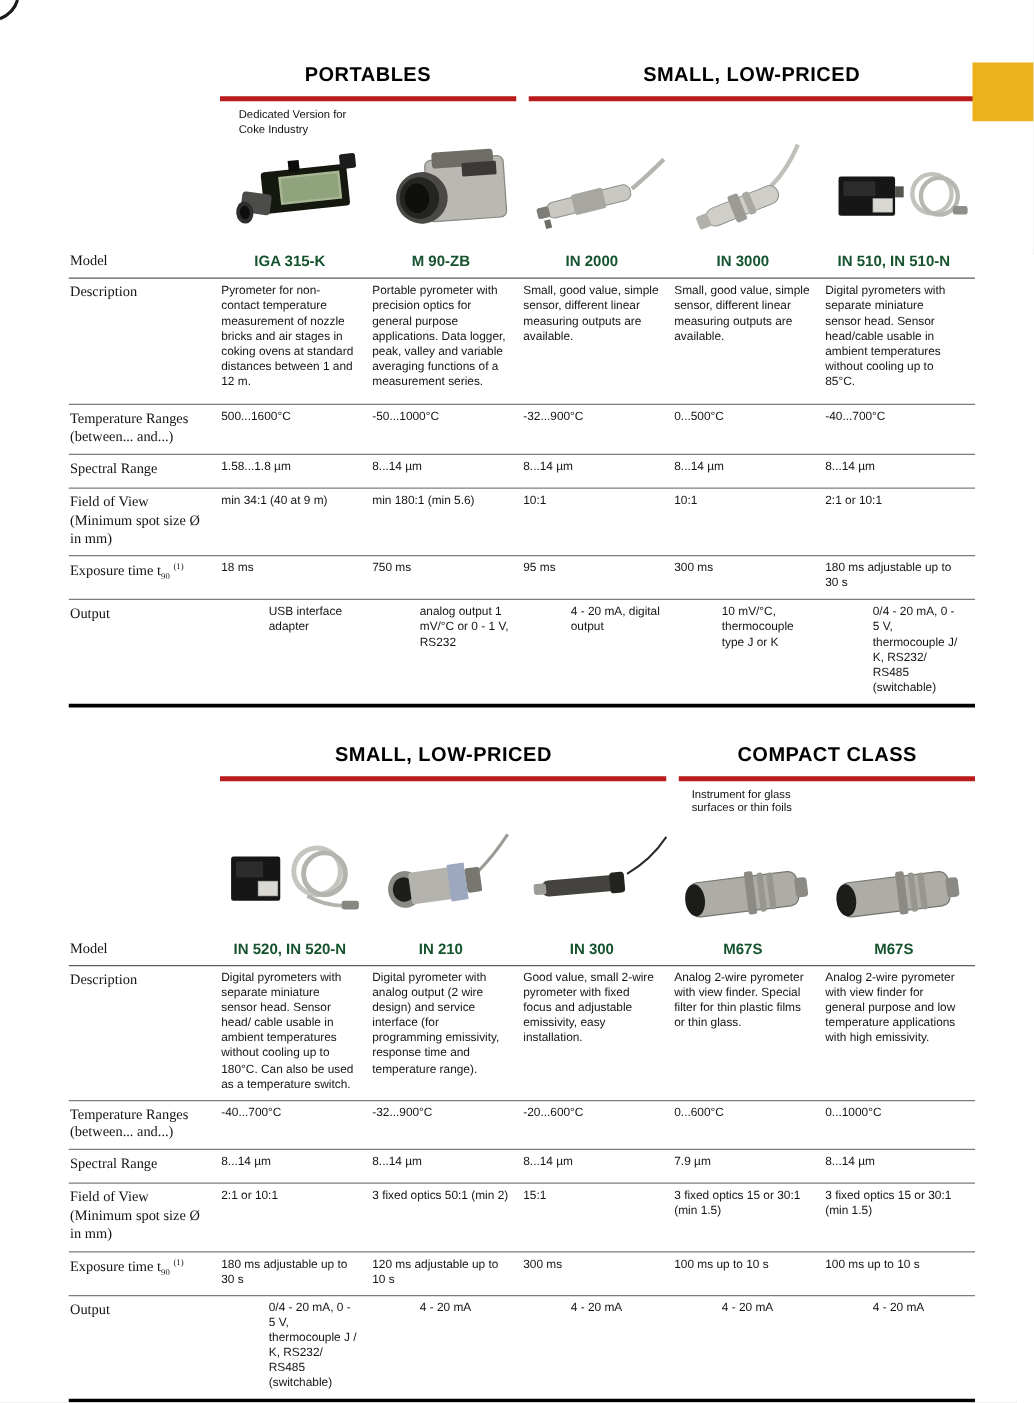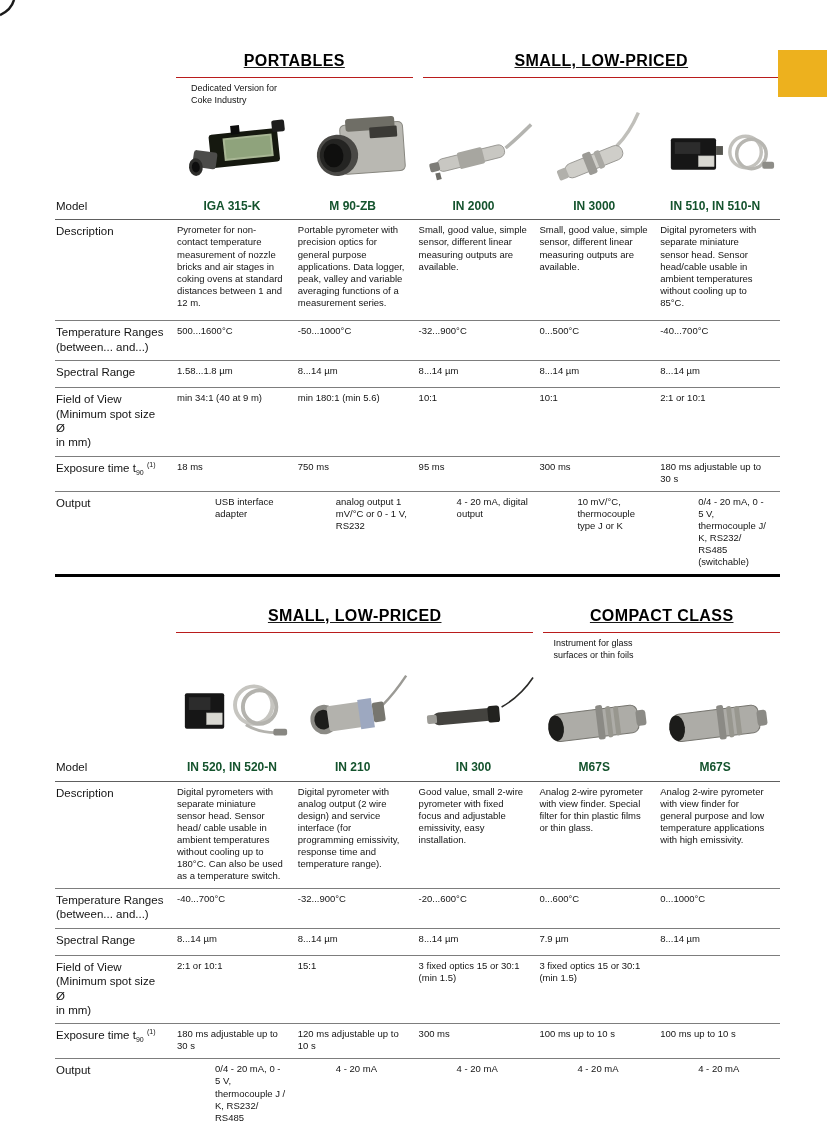--- a/index.html
+++ b/index.html
@@ -12,37 +12,37 @@
   .orange-tab{position:absolute;top:50px;left:778px;width:49px;height:47px;background:var(--accent,#EDB11E);}
 
   .ptable{margin-left:55px;width:725px;}
   .t1{margin-top:52px;}
   .t2{margin-top:30px;}
 
   .grid{display:grid;grid-template-columns:121px repeat(5,1fr);}
 
   
   .thead{align-items:end;}
-  .section{border-bottom:1px solid #b91c1c;padding-bottom:7px;text-decoration:underline;}
+  .section{border-bottom:4px solid #b91c1c;padding-bottom:7px;}
   .t1 .secA{grid-column:2 / span 2;margin-right:5px;}
   .t1 .secB{grid-column:4 / span 3;margin-left:5px;}
   .t2 .secA{grid-column:2 / span 3;margin-right:5px;}
   .t2 .secB{grid-column:5 / span 2;margin-left:5px;}
   .sec-title{text-align:center;font-weight:bold;font-size:16px;letter-spacing:.4px;color:#000;}
 
   
   .photorow .photocell{position:relative;display:flex;align-items:flex-end;justify-content:center;padding-bottom:2px;}
   .t1 .photorow .photocell{height:114px;}
   .t2 .photorow .photocell{height:120px;}
   .colnote{position:absolute;top:5px;left:15px;width:104px;font-size:9px;line-height:1.3;color:#111;}
 
   
   .trow{border-bottom:1px solid #7d7d7d;box-sizing:border-box;}
   .trow>div{padding:4px 10px 6px 1px;box-sizing:border-box;}
-  .lblcell{font-size:11.5px;line-height:1.25;color:#141414;}
+  .lblcell{font-size:11.5px;line-height:1.25;color:#141414;font-family:Liberation Serif, serif;}
   .lblcell sub{font-size:7px;}
   .lblcell sup{font-size:7px;}
   .mcell{font-weight:bold;font-size:12px;text-align:center;color:#14532d;}
   .cell{font-size:9.5px;line-height:1.27;color:#141414;}
   .r-model{border-bottom:1px solid #5e5e5e;}
   .r-model>div{padding-top:5px;padding-bottom:6px;}
   .r-desc{min-height:101px;}
   .t2 .r-desc{min-height:103px;}
   .r-temp{min-height:39px;}
   .r-spec{min-height:27px;}
@@ -329,20 +329,21 @@
       <div class="cell">8...14 µm</div>
     </div>
 
     <div class="grid trow r-fov">
       <div class="lblcell">
         <div>Field of View</div>
         <div>(Minimum spot size Ø</div>
         <div>in mm)</div>
       </div>
       <div class="cell">2:1 or 10:1</div>
+      <div class="cell">3 fixed optics 50:1 (min 2)</div>
       <div class="cell">15:1</div>
       <div class="cell">3 fixed optics 15 or 30:1 (min 1.5)</div>
       <div class="cell">3 fixed optics 15 or 30:1 (min 1.5)</div>
     </div>
 
     <div class="grid trow r-exp">
       <div class="lblcell">
         <span>Exposure time t</span><sub>90</sub> <sup>(1)</sup>
       </div>
       <div class="cell">180 ms adjustable up to 30 s</div>

